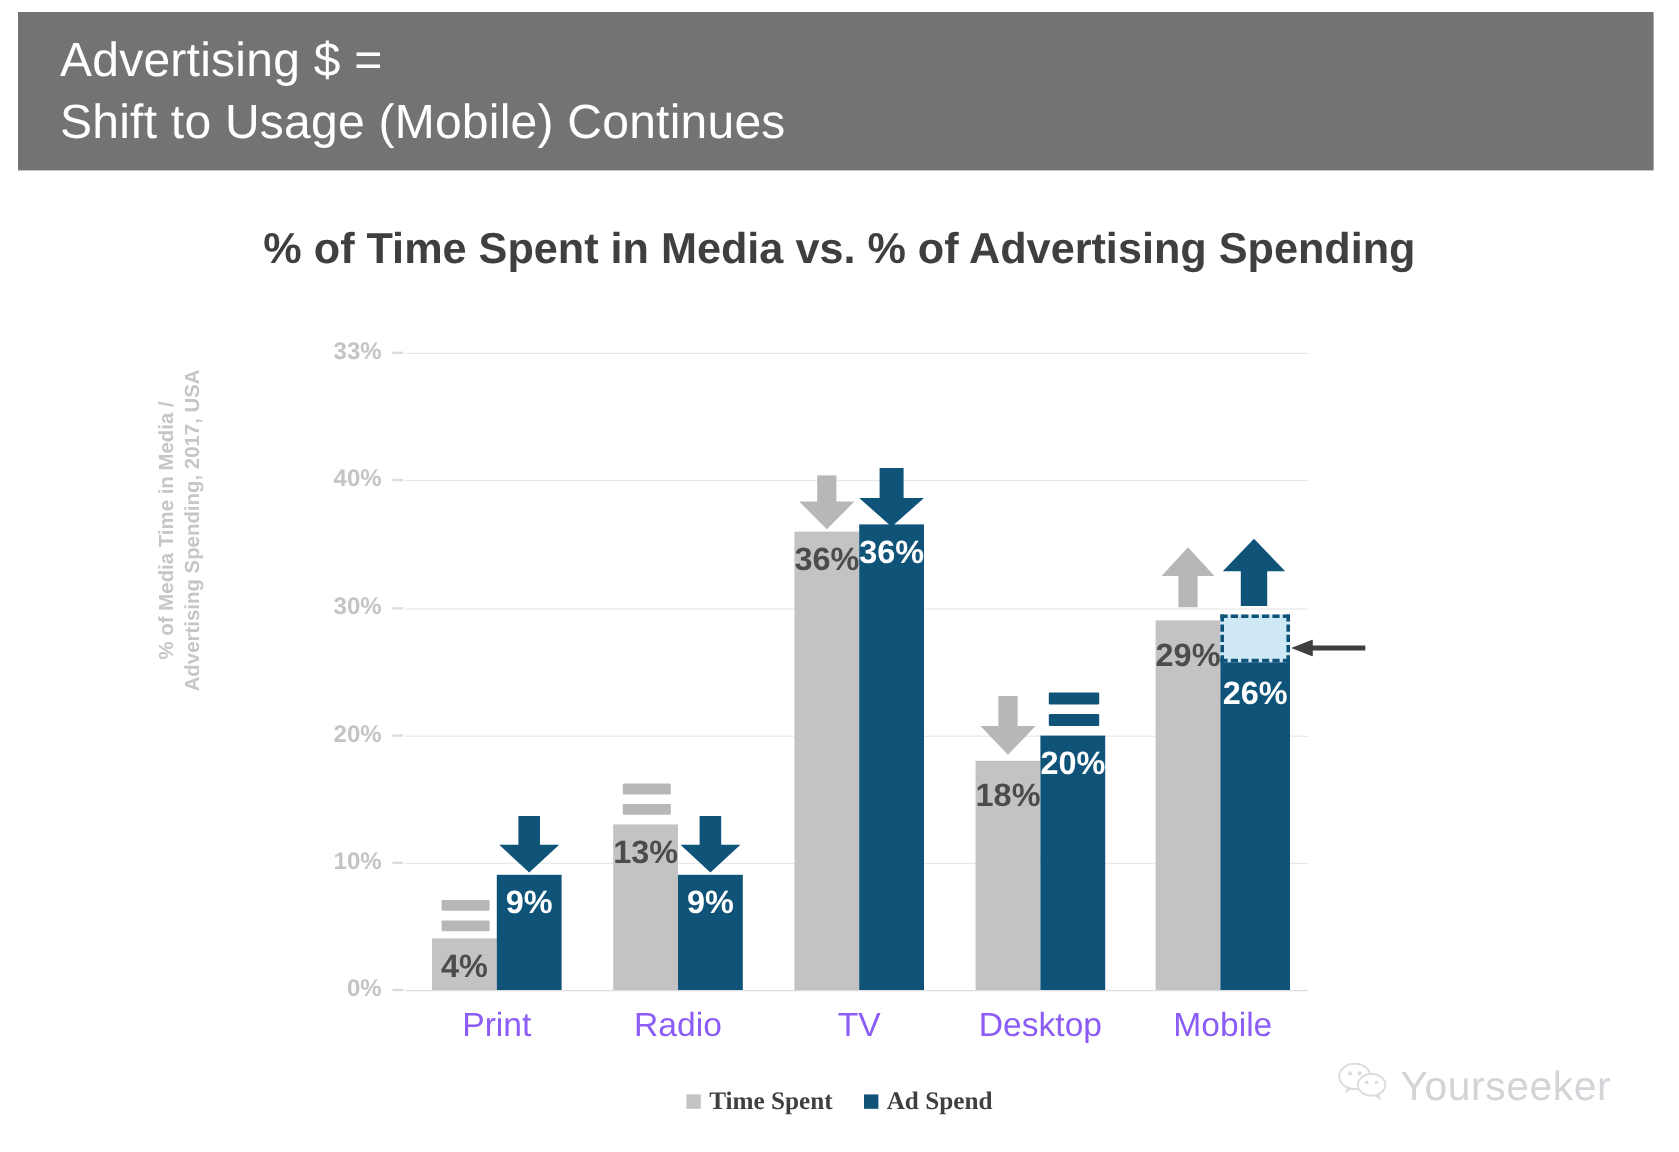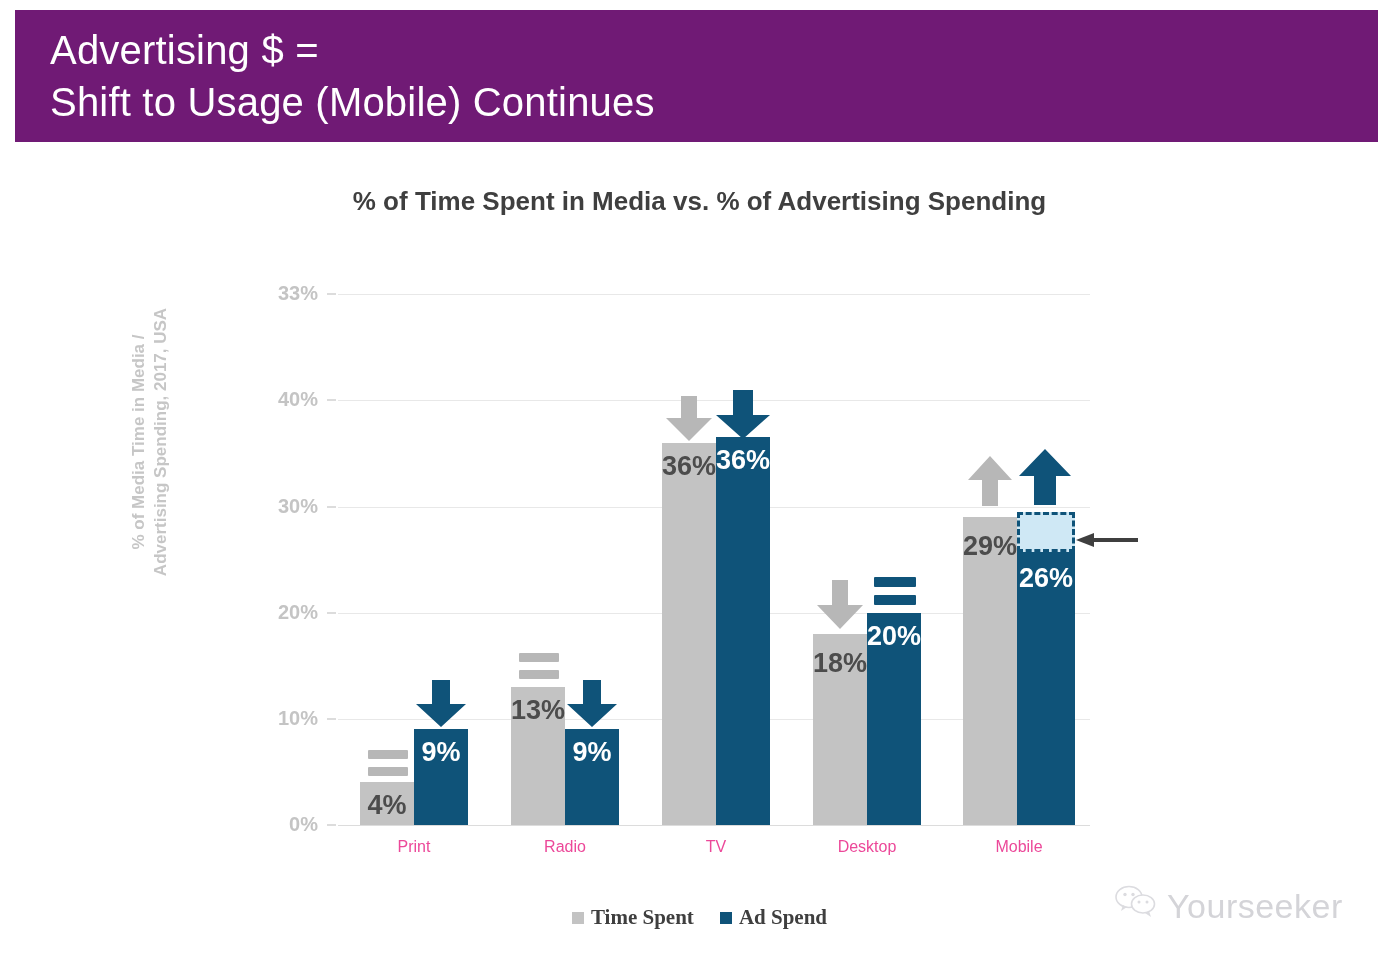--- a/index.html
+++ b/index.html
@@ -16,41 +16,41 @@
     color: #3a3a3a;
   }
 
   
   #header-banner {
     position: absolute;
     left: 15px;
     top: 10px;
     width: 1363px;
     height: 132px;
-    background: #701a75;
+    background: #737373;
     box-sizing: border-box;
     padding: 14px 0 0 35px;
   }
   #header-banner .hline {
     color: #ffffff;
     font-size: 40px;
     line-height: 52px;
     font-weight: 400;
     letter-spacing: 0.2px;
     white-space: pre;
   }
 
   
   #chart-title {
     position: absolute;
     left: 0;
     top: 186px;
     width: 1399px;
     text-align: center;
-    font-size: 26px;
+    font-size: 36px;
     font-weight: bold;
     color: #3f3f3f;
   }
 
   
   
   #plot {
     position: absolute;
     left: 0;
     top: 0;
@@ -146,22 +146,22 @@
   .equals-icon div {
     width: 100%;
     border-radius: 1px;
   }
 
   
   .cat-label {
     position: absolute;
     top: 838px;
     text-align: center;
-    font-size: 16px;
-    color: #ec4899;
+    font-size: 28px;
+    color: #8b5cf6;
     font-weight: normal;
   }
 
   
   #legend {
     position: absolute;
     left: 0;
     top: 905px;
     width: 1399px;
     display: flex;

